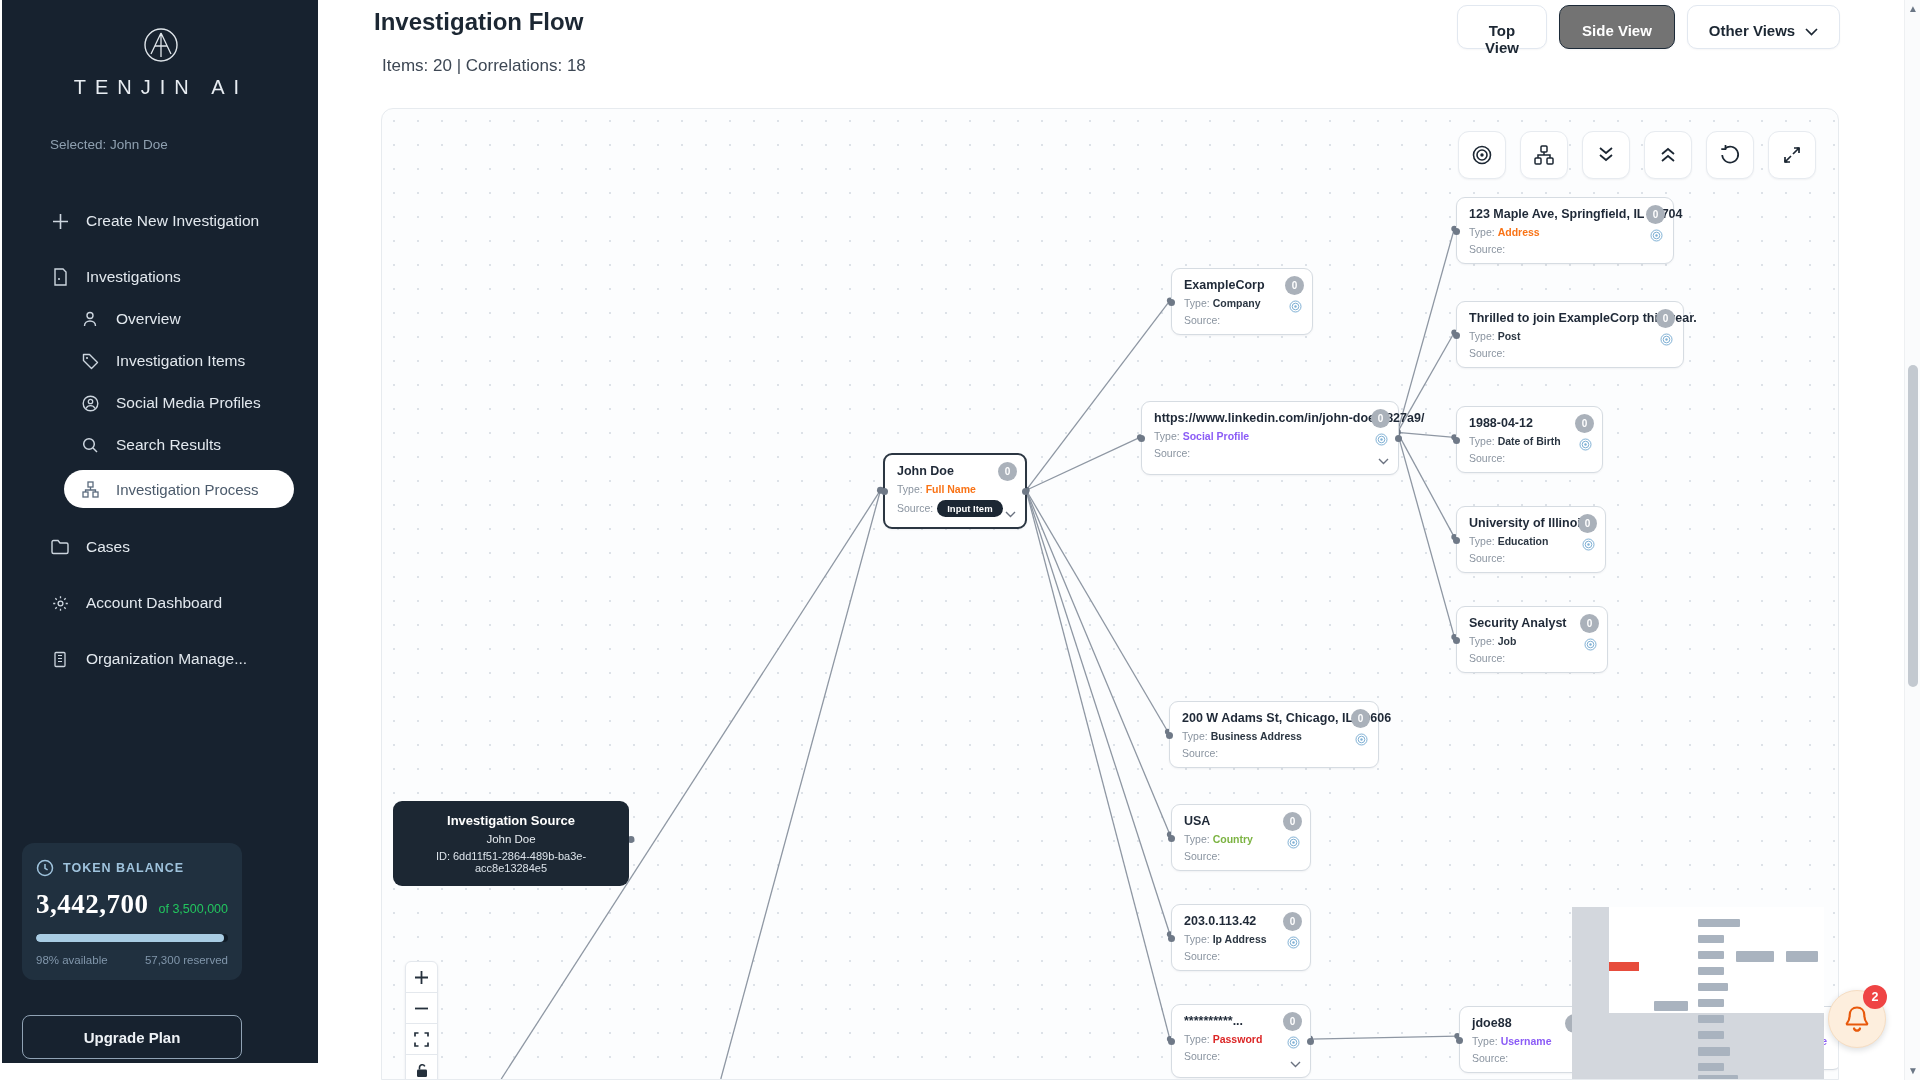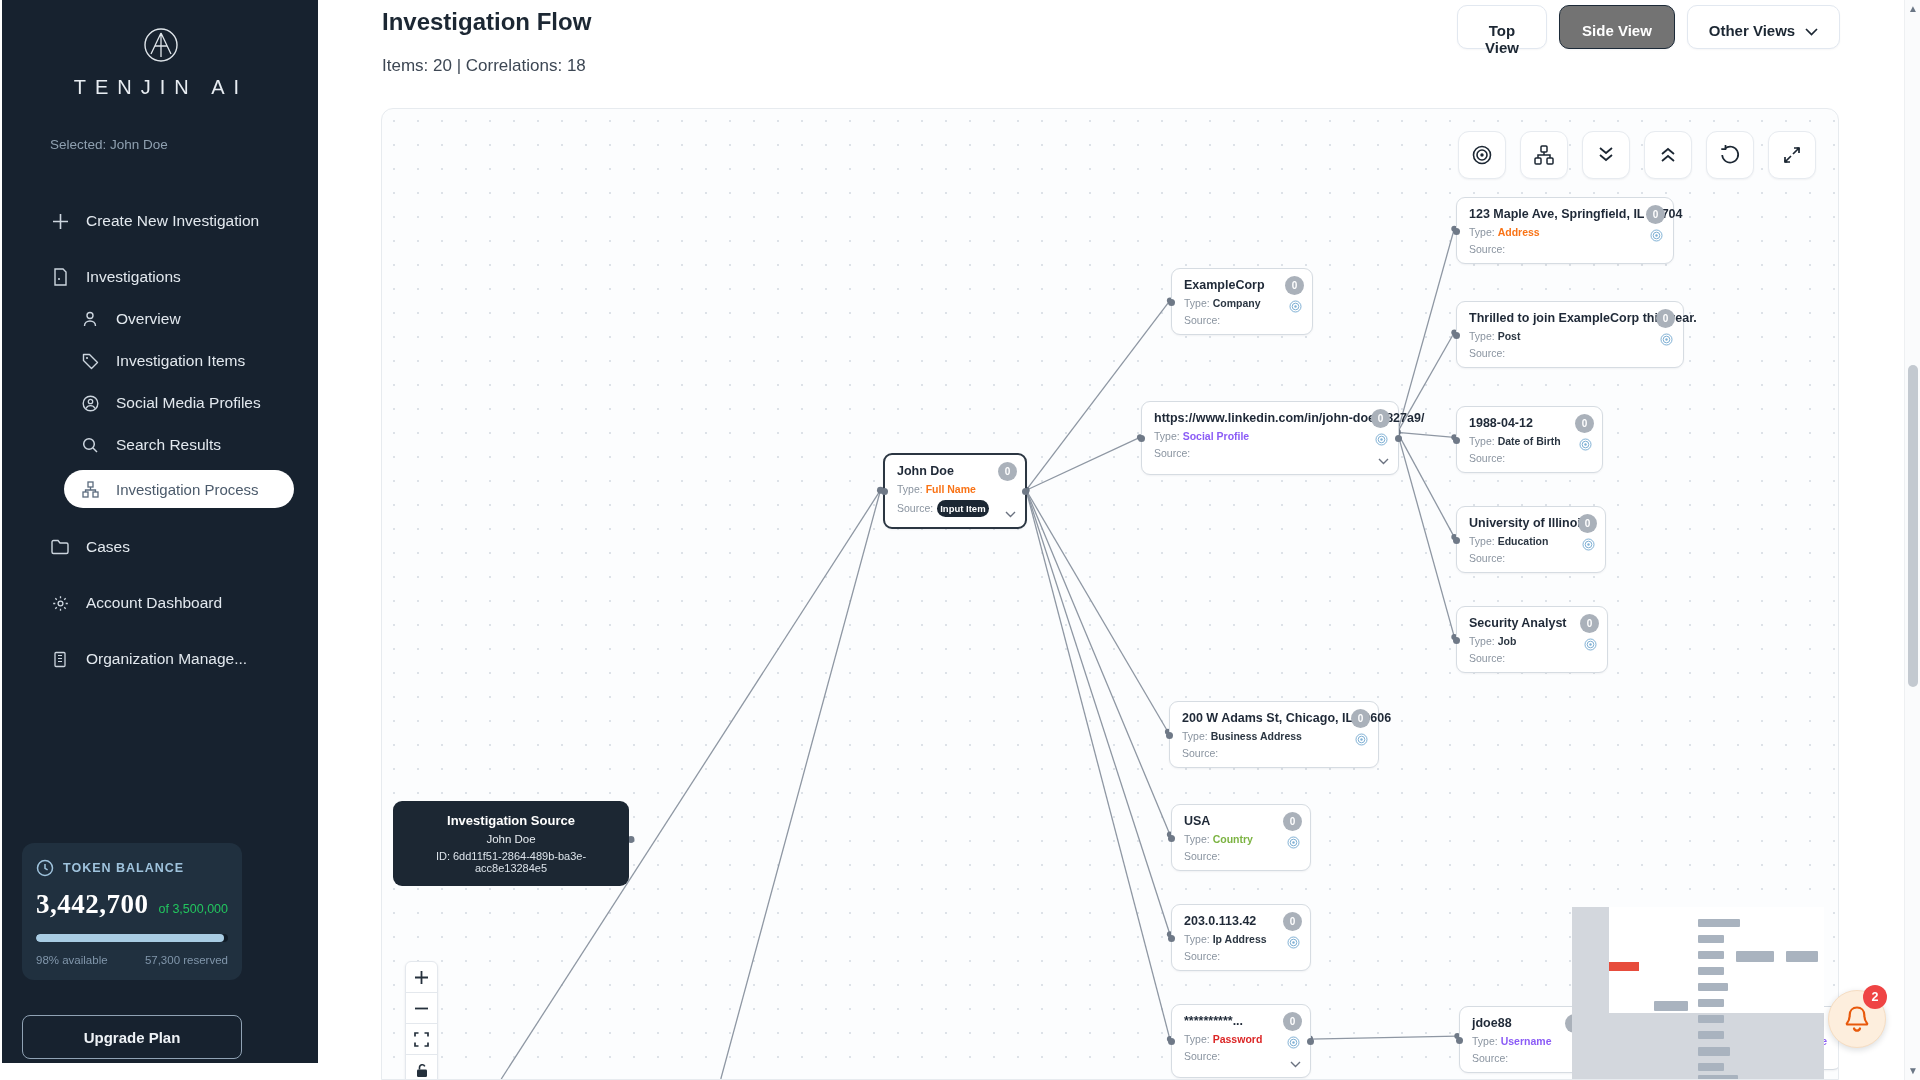--- a/index.html
+++ b/index.html
@@ -24,21 +24,21 @@
   .token-big-row { display:flex; align-items:baseline; gap:10px; margin-top:12px; }
   .token-balance { font-size:27px; font-weight:bold; color:#ffffff; letter-spacing:0.5px;font-family:Liberation Serif, serif; }
   .token-total { font-size:12.5px; color:#22c55e; }
   .token-bar { margin-top:14px; height:8px; border-radius:4px; background:#101c28; overflow:hidden; }
   .token-bar-fill { height:100%; background:#a9cde4; border-radius:4px; }
   .token-foot { display:flex; justify-content:space-between; margin-top:12px; font-size:11.5px; color:#8196ab; }
   .upgrade-btn { position:absolute; left:20px; top:1015px; width:220px; height:44px; background:transparent; border:1px solid #90a2b4; border-radius:8px; color:#eef2f6; font-size:15px; font-weight:bold; font-family:inherit; cursor:pointer; }
 
   
   .main { position:absolute; left:318px; top:0; width:1586px; height:1080px; background:#ffffff; }
-  .page-title { position:absolute; left:64px; top:8px; font-size:24px; font-weight:bold; color:#1c2733; }
+  .page-title { position:absolute; left:56px; top:8px; font-size:24px; font-weight:bold; color:#1c2733; }
   .page-stats { position:absolute; left:64px; top:56px; font-size:17px; color:#3d4754; }
   .view-btn { position:absolute; top:5px; height:44px; border-radius:10px; border:1px solid #e2e8f0; background:#ffffff; color:#1c2733; font-size:15px; font-weight:bold; font-family:inherit; padding:16px 18px; cursor:pointer; box-shadow:0 1px 2px rgba(16,24,40,.04); }
   .view-btn.dark { background:#737373; color:#ffffff; border-color:#1c2a38; }
   .view-btn .chev-sm { display:inline-block; margin-left:10px; }
 
   
   .canvas { position:absolute; left:63px; top:108px; width:1458px; height:972px; background:#fcfdfe; border:1px solid #e7ebef; border-radius:12px 12px 0 0;
             background-image:radial-gradient(#dde2e8 1.3px, transparent 1.3px); background-size:24px 24px; overflow:hidden; }
   .edges { position:absolute; left:0; top:0; width:100%; height:100%; }
 
@@ -48,21 +48,21 @@
   
   .card { position:absolute; background:#ffffff; border:1px solid #d6dce2; border-radius:9px; padding:9px 12px 8px 12px; box-shadow:0 1px 2px rgba(16,24,40,.05); }
   .card.selected { border:2px solid #2b3642; }
   .card-title { font-size:12.5px; font-weight:bold; color:#1f2937; white-space:nowrap; padding-right:26px; }
   .meta { font-size:10.5px; color:#8a94a0; margin-top:5px; white-space:nowrap; }
   .tv { font-weight:bold; margin-left:3px; }
   .tv.dark { color:#2b3642; } .tv.orange { color:#f97316; } .tv.purple { color:#8b5cf6; } .tv.green { color:#7cb342; } .tv.red { color:#dc2626; }
   .badge { position:absolute; top:7px; right:8px; width:19px; height:19px; border-radius:50%; background:#aab1ba; color:#ffffff; font-size:10px; font-weight:bold; display:flex; align-items:center; justify-content:center; }
   .bullseye { position:absolute; top:30px; right:10px; }
   .chev { position:absolute; bottom:5px; right:9px; color:#6b7280; }
-  .pill { display:inline-block; background:#1c2733; color:#ffffff; font-size:9.5px; font-weight:bold; border-radius:999px; padding:3px 3px; margin-left:4px; }
+  .pill { display:inline-block; background:#1c2733; color:#ffffff; font-size:9.5px; font-weight:bold; border-radius:999px; padding:3px 10px; margin-left:4px; }
   .conn { position:absolute; width:7px; height:7px; border-radius:50%; background:#6f7987; }
   .conn.l { left:-4px; top:50%; margin-top:-3px; } .conn.r { right:-4px; top:50%; margin-top:-3px; }
 
   
   .source-box { position:absolute; left:11px; top:692px; width:236px; background:#1c2733; border-radius:9px; color:#ffffff; text-align:center; padding:12px 8px; }
   .source-box .t1 { font-size:13px; font-weight:bold; }
   .source-box .t2 { font-size:11.5px; margin-top:5px; color:#e6ebf0; }
   .source-box .t3 { font-size:11px; margin-top:5px; color:#dbe2e9; }
 
   

